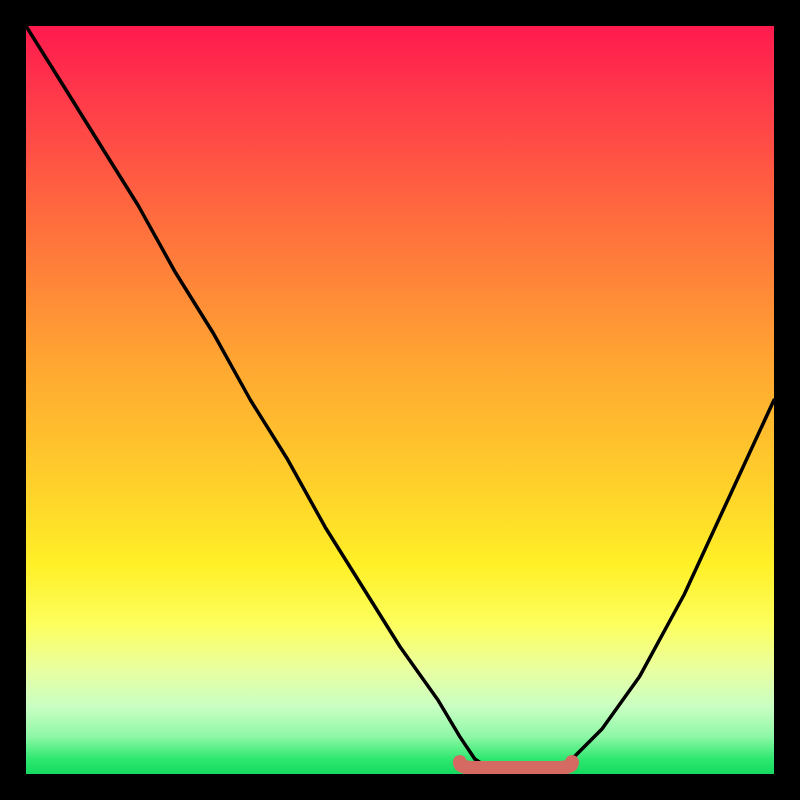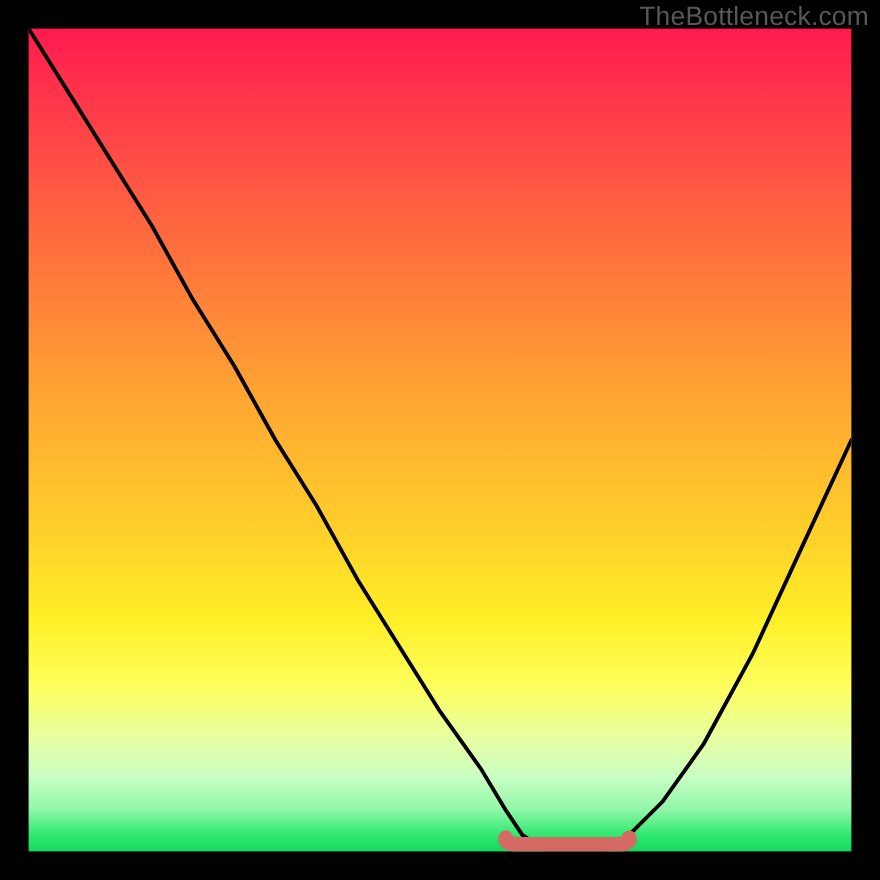--- a/index.html
+++ b/index.html
@@ -76,21 +76,20 @@
     stroke: #d46a62;
     stroke-width: 14;
     stroke-linecap: round;
     stroke-linejoin: round;
   }
 </style>
 </head>
 <body>
 
 <div class="frame">
-  <div class="watermark">TheBottleneck.com</div>
 
   <div class="plot">
     <div class="gradient"></div>
 
     <div class="curve-layer">
       <svg viewBox="0 0 748 748" preserveAspectRatio="none">
         <path class="black-line" d="M0.0 0.0 L37.4 59.8 L74.8 119.7 L112.2 179.5 L149.6 246.8 L187.0 306.7 L224.4 374.0 L261.8 433.8 L299.2 501.2 L336.6 561.0 L374.0 620.8 L411.4 673.2 L433.8 710.6 L448.8 733.0 L471.2 748.0 L493.7 748.0 L523.6 748.0 L546.0 733.0 L576.0 703.1 L613.4 650.8 L658.2 568.5 L703.1 471.2 L748.0 374.0"></path>
         <path class="bottom-marker" d="M433.8 736.0 Q433.8 742.0 448.8 742.0 L531.1 742.0 Q546.0 742.0 546.0 736.0"></path>
       </svg>
     </div>

